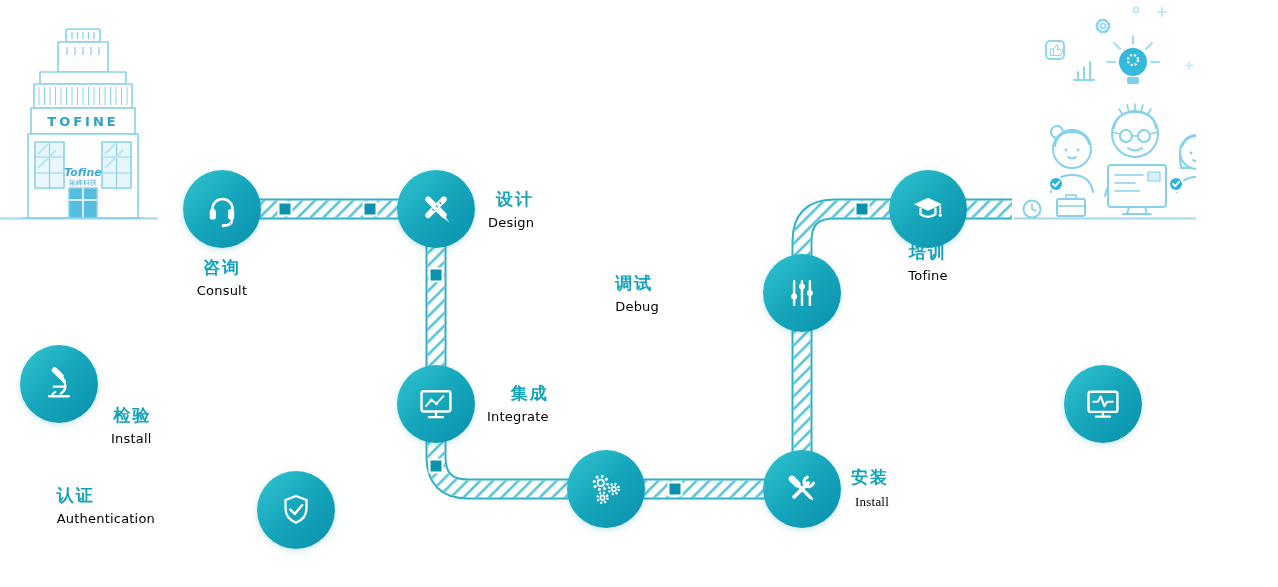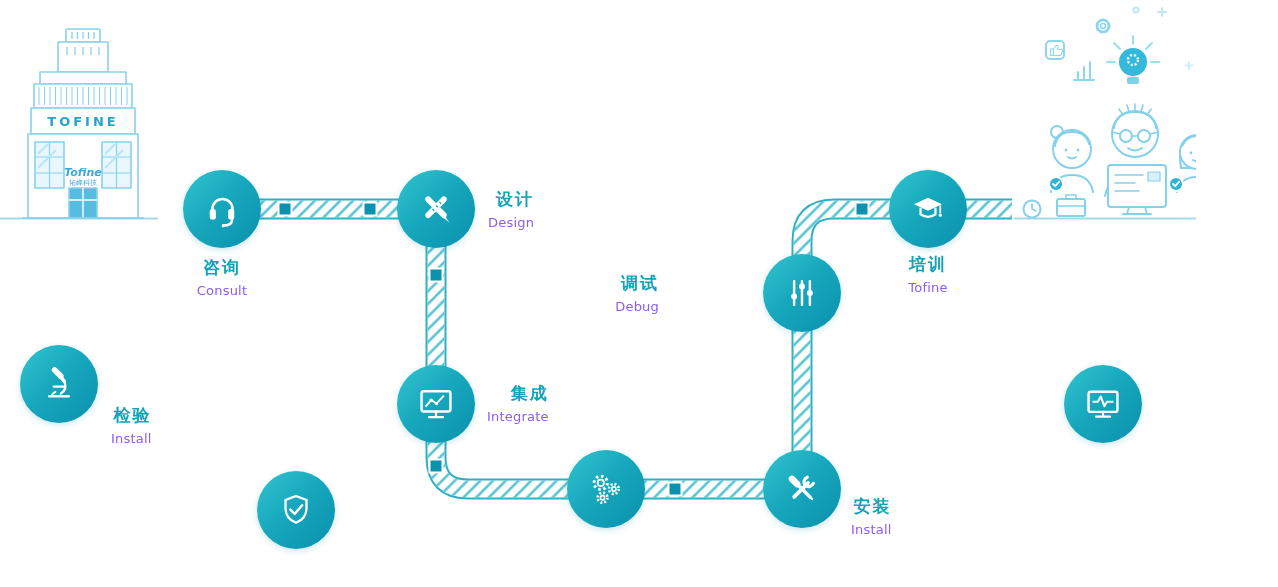--- a/index.html
+++ b/index.html
@@ -8,23 +8,23 @@
   .layer { position:absolute; left:0; top:0; z-index:1; }
   .illus { position:absolute; z-index:1; }
   .node { position:absolute; width:78px; height:78px; border-radius:50%;
           background:linear-gradient(135deg,#33c5d0 0%,#17a8bd 45%,#0a90ad 100%);
           display:flex; align-items:center; justify-content:center; z-index:2;
           box-shadow:0 2px 6px rgba(10,144,173,.22); }
   .node svg { width:42px; height:42px; display:block; }
   .step-label { position:absolute; z-index:2; white-space:nowrap; }
   .step-label.below { transform:translateX(-50%); text-align:center; }
   .step-label.right { text-align:right; }
-  .step-label.left  { text-align:right; }
+  .step-label.left  { }
   .cn { font-size:17px; font-weight:bold; color:#12a3b9; line-height:24px; letter-spacing:2px; }
-  .en { font-size:13px; color:#8b5cf6; line-height:23px; letter-spacing:.2px; }
+  .en { font-size:13px; color:#000000; line-height:23px; letter-spacing:.2px; }
   .sign-text { font-size:13px; font-weight:bold; fill:#2aa4c6; letter-spacing:3px; text-anchor:middle;
                font-family:"DejaVu Sans","Liberation Sans",sans-serif; }
   .logo-text { font-size:11px; font-weight:bold; font-style:italic; fill:#39a8da; text-anchor:middle;
                font-family:"DejaVu Sans","Liberation Sans",sans-serif; }
   .logo-sub  { font-size:7px; fill:#39a8da; text-anchor:middle;
                font-family:"DejaVu Sans","Liberation Sans",sans-serif; }
 </style>
 </head>
 <body>
 
@@ -235,21 +235,21 @@
     <svg viewBox="0 0 48 48">
       <g stroke="#fff" stroke-linecap="round" fill="none">
         <path d="M12.5 12.5l6 6" stroke-width="7.5"></path>
         <path d="M18 18L33 33" stroke-width="4"></path>
         <path d="M33 33l2.5 2.5" stroke-width="2.5"></path>
         <path d="M30 10.5a5.5 5.5 0 1 0 7 7" stroke-width="3.6"></path>
         <path d="M31 17L15 33" stroke-width="4.2"></path>
       </g>
     </svg>
   </div>
-  <div class="step-label right" style="left:851px; top:494px;">
+  <div class="step-label right" style="left:851px; top:466px;font-family:Liberation Serif, serif;">
     <div class="cn">安装</div>
     <div class="en">Install</div>
   </div>
 
   <div class="node" style="left:763px; top:254px;">
     <svg viewBox="0 0 48 48">
       <path d="M15 10.5V37.5 M24 10.5V37.5 M33 10.5V37.5" stroke="#fff" stroke-width="2.8" stroke-linecap="round" fill="none"></path>
       <circle cx="15" cy="28" r="3.4" fill="#fff"></circle>
       <circle cx="24" cy="16.5" r="3.4" fill="#fff"></circle>
       <circle cx="33" cy="24" r="3.4" fill="#fff"></circle>
@@ -261,21 +261,21 @@
   </div>
 
   <div class="node" style="left:889px; top:170px;">
     <svg viewBox="0 0 48 48">
       <polygon points="24,11 40,18.5 24,26 8,18.5" fill="#fff"></polygon>
       <path d="M15.5 22.5v7.5q8.5 6 17 0v-7.5" fill="none" stroke="#fff" stroke-width="2.6"></path>
       <path d="M38 20v9" stroke="#fff" stroke-width="2"></path>
       <circle cx="38" cy="31" r="1.8" fill="#fff"></circle>
     </svg>
   </div>
-  <div class="step-label below" style="left:928px; top:252px;">
+  <div class="step-label below" style="left:928px; top:240px;">
     <div class="cn">培训</div>
     <div class="en">Tofine</div>
   </div>
 
   <div class="node" style="left:20px; top:345px;">
     <svg viewBox="0 0 48 48">
       <g stroke="#fff" stroke-linecap="round" fill="none">
         <path d="M19 8l7 7" stroke-width="6.5"></path>
         <path d="M24 13l6 8" stroke-width="4"></path>
         <path d="M30 21q4 9 -4 14" stroke-width="2.6"></path>
@@ -289,20 +289,24 @@
     <div class="cn">检验</div>
     <div class="en">Install</div>
   </div>
 
   <div class="node" style="left:257px; top:471px;">
     <svg viewBox="0 0 48 48">
       <path d="M24 8l12 4.5v9.5c0 8.5 -5.5 14 -12 16.5c-6.5 -2.5 -12 -8 -12 -16.5v-9.5z" fill="none" stroke="#fff" stroke-width="2.6"></path>
       <polyline points="17.5,23.5 22.5,28.5 31,18.5" fill="none" stroke="#fff" stroke-width="2.8" stroke-linecap="round" stroke-linejoin="round"></polyline>
     </svg>
   </div>
+  <div class="step-label left" style="right:1041px; top:483px;">
+    <div class="cn">认证</div>
+    <div class="en">Authentication</div>
+  </div>
 
   <div class="node" style="left:1064px; top:365px;">
     <svg viewBox="0 0 48 48">
       <g stroke="#fff" fill="none">
         <rect x="7.5" y="10" width="33" height="23" rx="2.5" stroke-width="2.8"></rect>
         <polyline points="12,21.5 18,21.5 21.5,15.5 25.5,26.5 28.5,21.5 36,21.5" stroke-width="2.4" stroke-linejoin="round"></polyline>
         <path d="M24 33v4 M16 38.5h16" stroke-width="2.6" stroke-linecap="round"></path>
       </g>
     </svg>
   </div>

